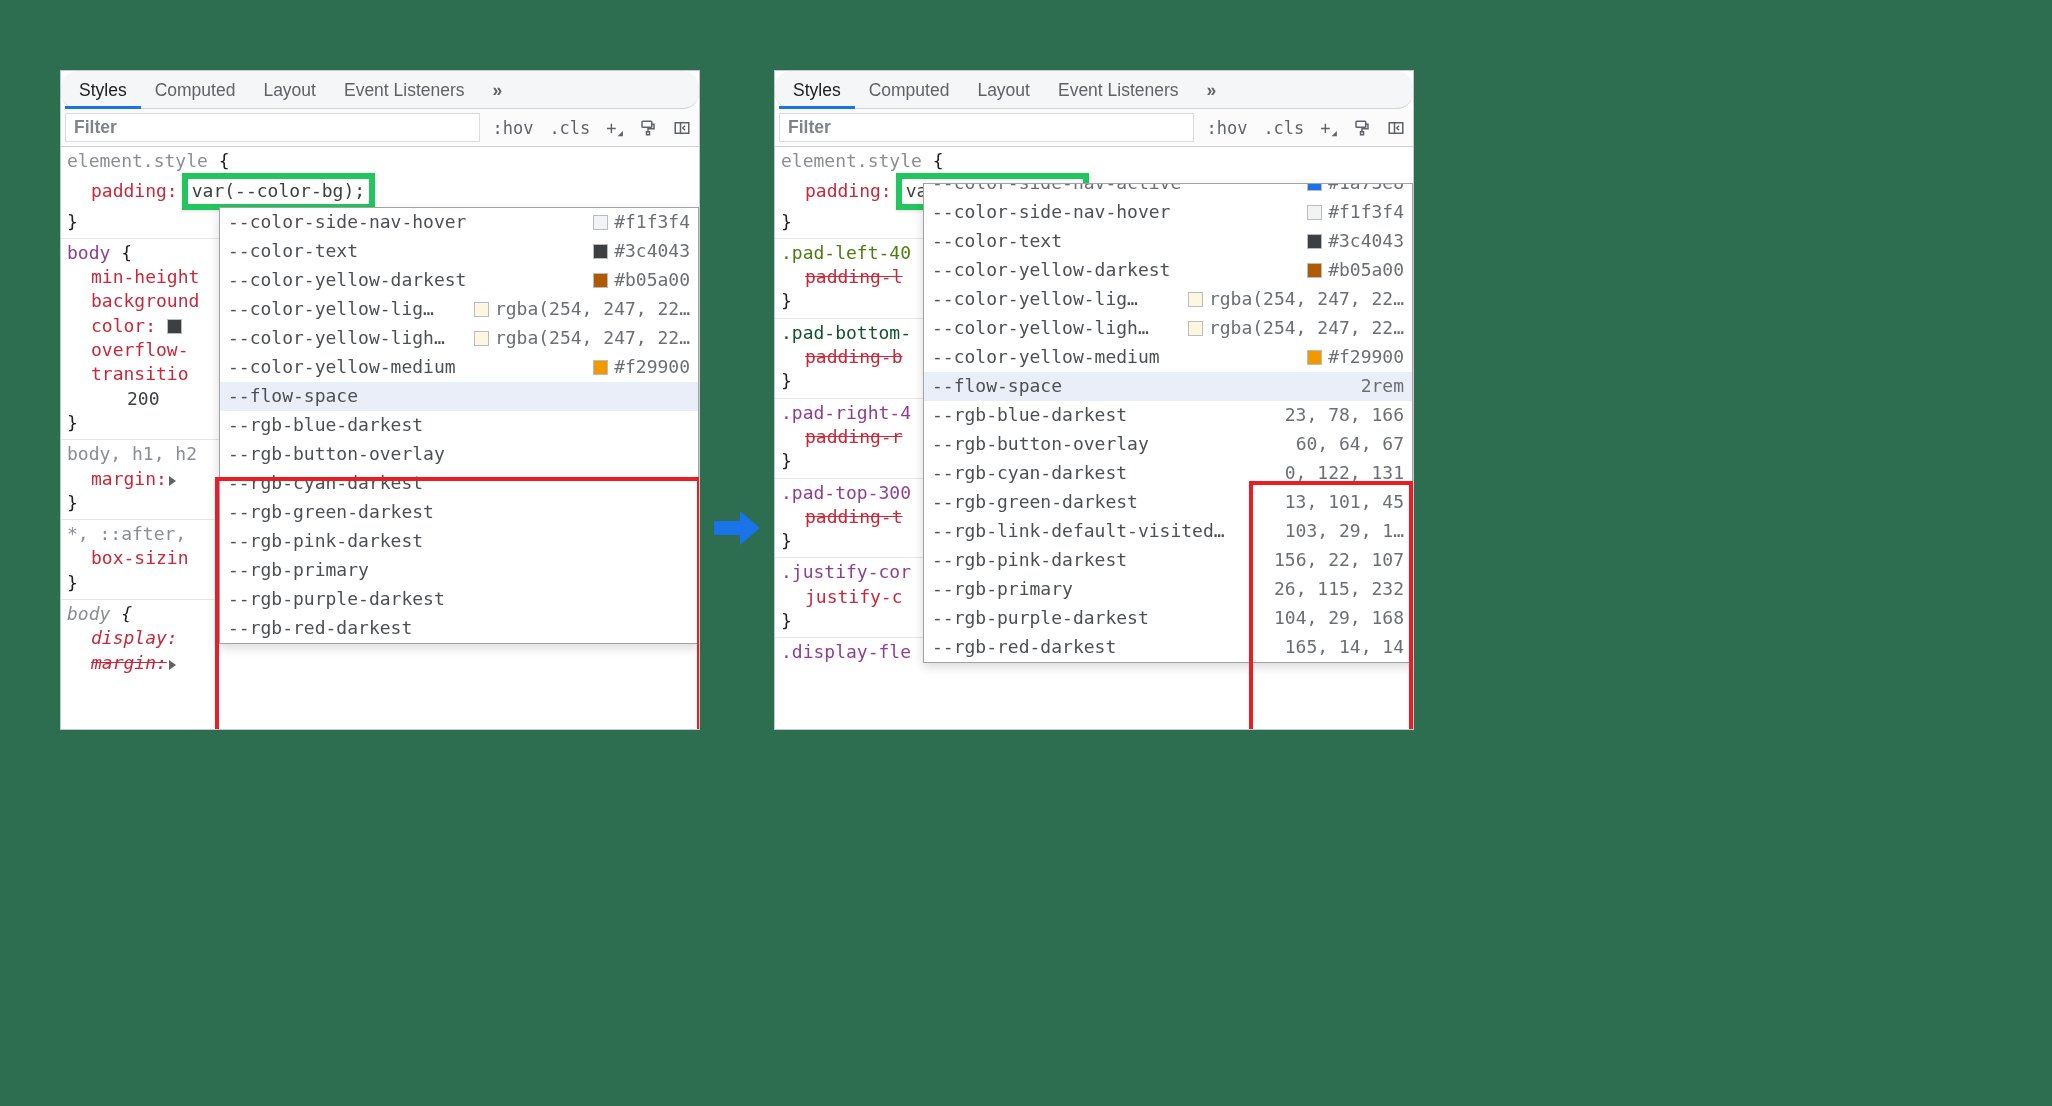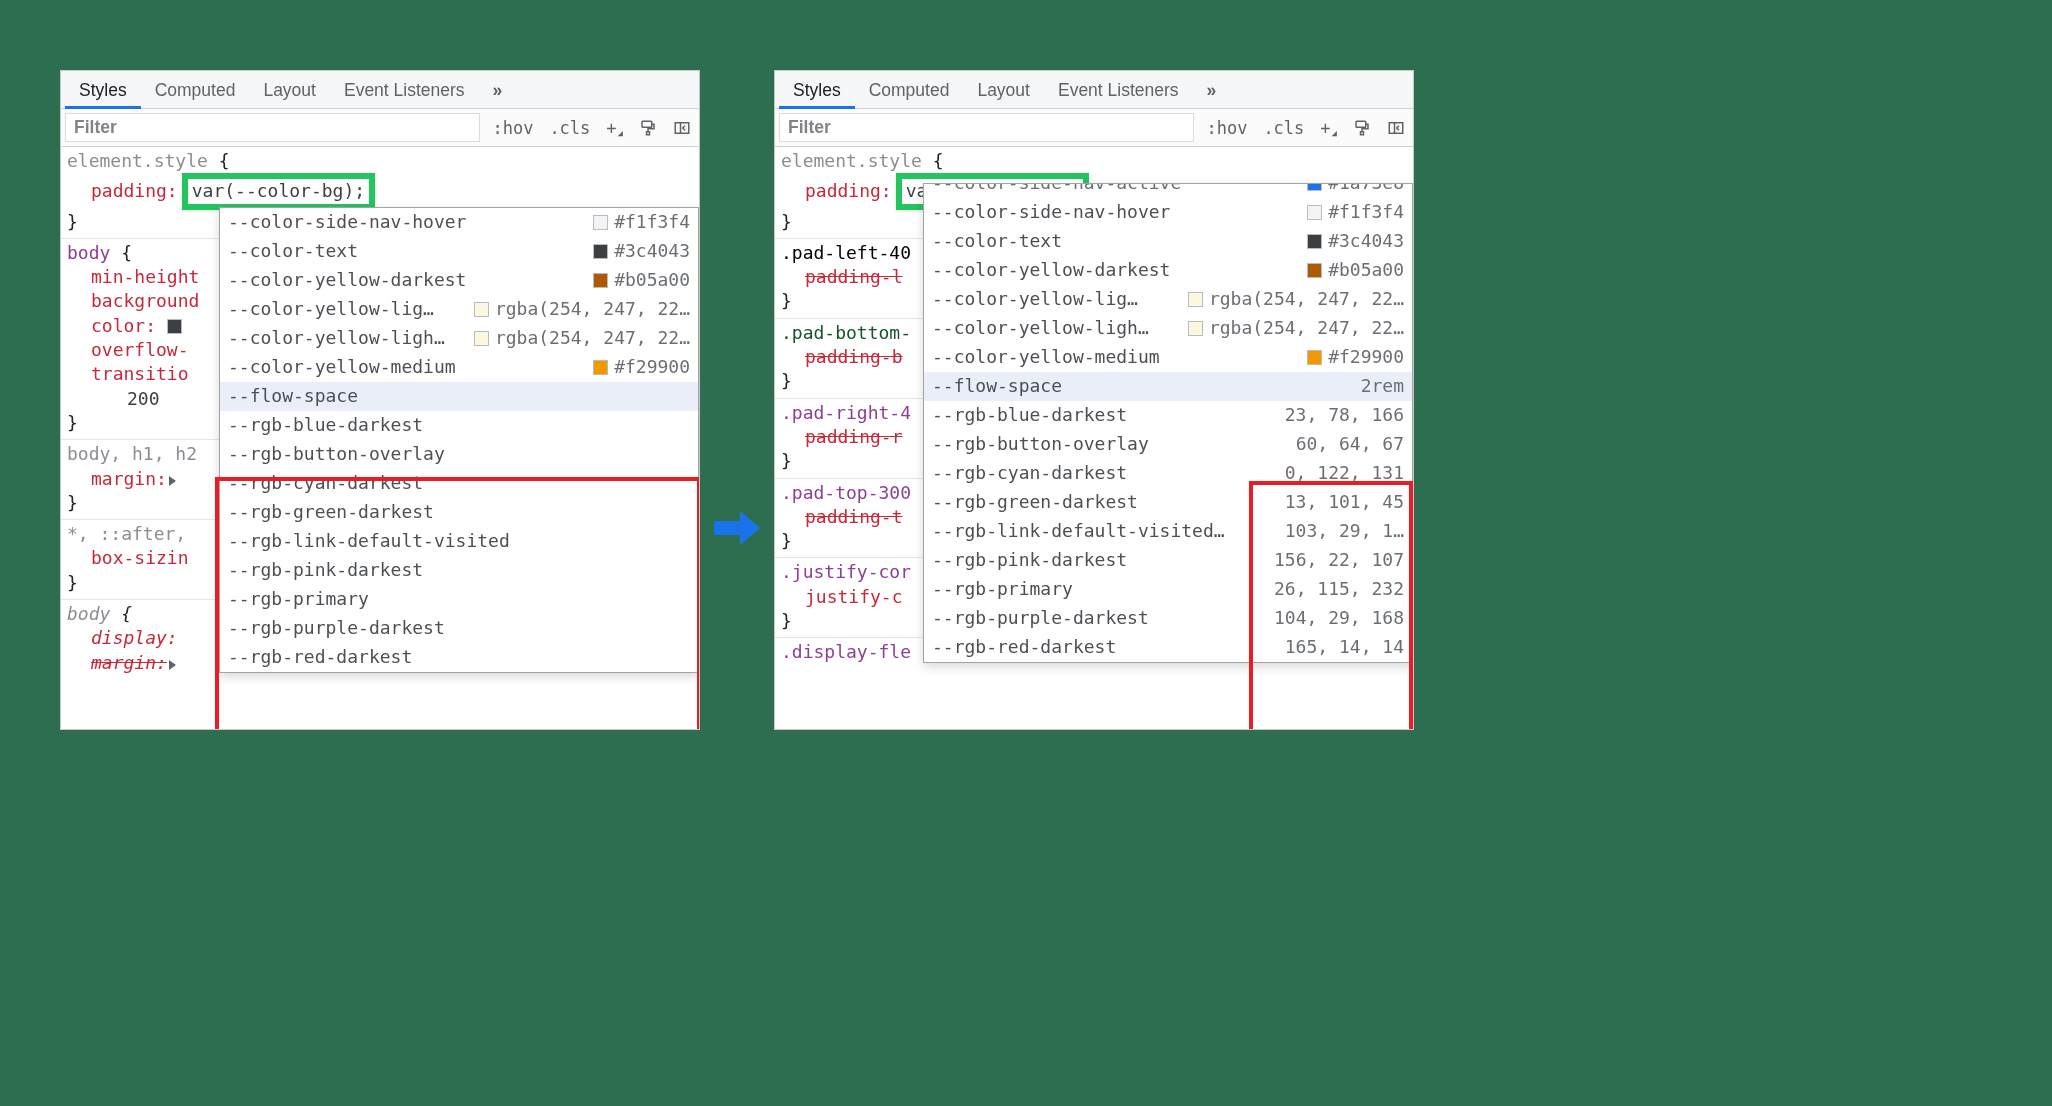--- a/index.html
+++ b/index.html
@@ -24,20 +24,21 @@
     overflow: hidden;
     position: relative;
   }
   .tabs {
     display: flex;
     align-items: center;
     height: 38px;
     border-bottom: 1px solid #d0d2d4;
     background: #f5f6f7;
     padding-left: 4px;
+    border-radius: 16px;
   }
   .tab {
     padding: 9px 14px 8px;
     font-size: 17.5px;
     color: #5f6368;
     cursor: pointer;
   }
   .tab.active {
     color: #202124;
     font-weight: 500;
@@ -264,24 +265,20 @@
         </div>
         <div class="ac-row ">
           <span>--rgb-cyan-darkest</span>
           <span></span>
         </div>
         <div class="ac-row ">
           <span>--rgb-green-darkest</span>
           <span></span>
         </div>
         <div class="ac-row ">
-          <span>--rgb-link-default-visited</span>
-          <span></span>
-        </div>
-        <div class="ac-row ">
           <span>--rgb-pink-darkest</span>
           <span></span>
         </div>
         <div class="ac-row ">
           <span>--rgb-primary</span>
           <span></span>
         </div>
         <div class="ac-row ">
           <span>--rgb-purple-darkest</span>
           <span></span>
@@ -332,21 +329,21 @@
         </svg>
       </div>
   </div>
   <div class="rules">
     <div class="rule">
       <span class="selector">element.style</span> <span class="brace">{</span><br>
       <span class="prop"><span class="name">padding</span>:</span><span class="edit mono">var(--color-bg);</span><br>
       <span class="brace">}</span>
     </div>
     <div class="rule">
-      <span class="selector" style="color:#000000">.pad-left-40</span><br>
+      <span class="selector" style="color:#4d7c0f">.pad-left-40</span><br>
       <span class="prop strike"><span class="name">padding-l</span></span><br>
       <span class="brace">}</span>
     </div>
     <div class="rule">
       <span class="selector" style="color:#14532d">.pad-bottom-</span><br>
       <span class="prop strike"><span class="name">padding-b</span></span><br>
       <span class="brace">}</span>
     </div>
     <div class="rule">
       <span class="selector" style="color:#8f3e96">.pad-right-4</span><br>

